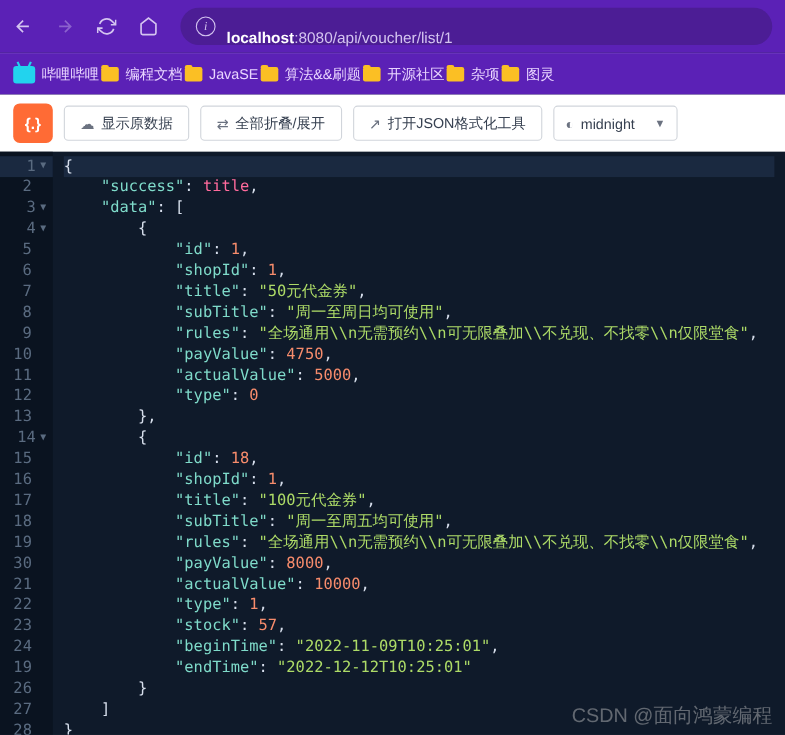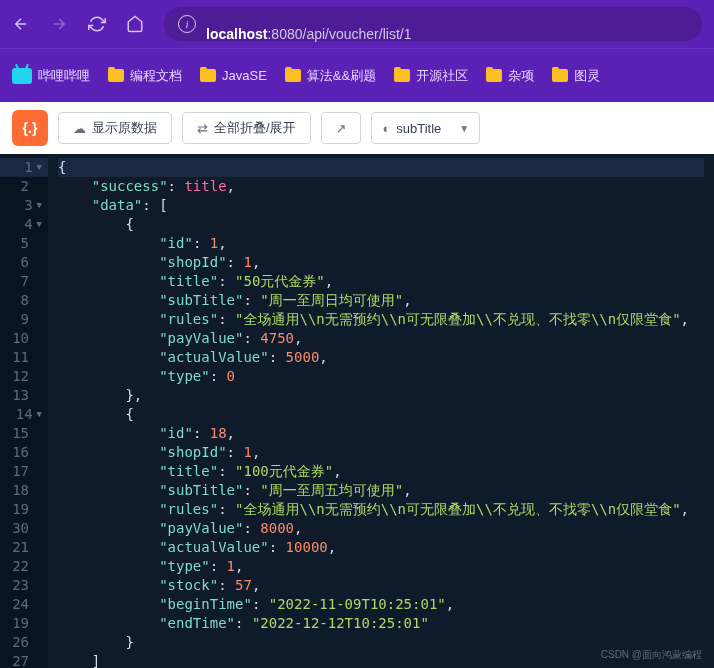--- a/index.html
+++ b/index.html
@@ -6,21 +6,21 @@
 body { font-family: "Segoe UI", Arial, sans-serif; background: #1e2a3a; width: 714px; height: 668px; overflow: hidden; position: relative; }
 
 .browser-bar { background: #5b21b6; height: 48px; display: flex; align-items: center; padding: 0 12px; gap: 20px; }
 .nav-btn { color: #d4c4f0; font-size: 18px; cursor: pointer; display: flex; align-items: center; }
 .address-bar { flex: 1; background: #4c1d95; border-radius: 18px; height: 34px; display: flex; align-items: center; padding: 0 14px; gap: 10px; }
 .info-icon { width: 18px; height: 18px; border: 1.5px solid #d4c4f0; border-radius: 50%; display: flex; align-items: center; justify-content: center; color: #d4c4f0; font-size: 11px; font-style: italic; font-family: serif; }
 .url { color: #fff; font-size: 14px; margin-top: 20px; }
 .url .host { font-weight: 600; }
 .url .path { color: #d4c4f0; }
 
-.bookmarks { background: #5b21b6; height: 54px; display: flex; align-items: center; padding: 0 12px; gap: 18px; border-top: 1px solid rgba(255,255,255,0.08); overflow: hidden; }
+.bookmarks { background: #5b21b6; height: 38px; display: flex; align-items: center; padding: 0 12px; gap: 2px; border-top: 1px solid rgba(255,255,255,0.08); overflow: hidden; }
 .bookmark { display: flex; align-items: center; gap: 6px; color: #e9d5ff; font-size: 13px; white-space: nowrap; cursor: pointer; }
 .folder-icon { width: 16px; height: 13px; background: #fbbf24; border-radius: 2px; position: relative; }
 .folder-icon::before { content: ""; position: absolute; top: -2px; left: 0; width: 7px; height: 3px; background: #fbbf24; border-radius: 2px 2px 0 0; }
 .bili-icon { width: 20px; height: 16px; background: #22d3ee; border-radius: 3px; position: relative; }
 .bili-icon::before, .bili-icon::after { content: ""; position: absolute; top: -4px; width: 2px; height: 5px; background: #22d3ee; }
 .bili-icon::before { left: 4px; transform: rotate(-25deg); }
 .bili-icon::after { right: 4px; transform: rotate(25deg); }
 
 .toolbar { background: #fff; height: 52px; display: flex; align-items: center; padding: 0 12px; gap: 10px; }
 .logo-badge { width: 36px; height: 36px; background: #ff6b35; border-radius: 6px; display: flex; align-items: center; justify-content: center; color: #fff; font-size: 14px; font-weight: bold; }
@@ -35,21 +35,21 @@
 .fold { color: #5a6b80; font-size: 9px; cursor: pointer; }
 .code { flex: 1; padding: 4px 10px; color: #d4d4d4; overflow: hidden; }
 .code-line { height: 19px; white-space: pre; }
 .k { color: #7fdbca; }
 .s { color: #addb67; }
 .n { color: #f78c6c; }
 .b { color: #ff6b9d; }
 .p { color: #d6deeb; }
 .active-line { background: #1a2940; }
 
-.watermark { position: absolute; bottom: 6px; right: 12px; color: rgba(200,200,200,0.45); font-size: 10px; font-family: sans-serif; }
+.watermark { position: absolute; bottom: 6px; right: 12px; color: rgba(200,200,200,0.45); font-size: 18px; font-family: sans-serif; }
 </style>
 </head>
 <body>
 
 <div class="browser-bar">
   <span class="nav-btn">
       <svg width="18" height="18" viewBox="0 0 24 24" fill="none" stroke="currentColor" stroke-width="2">
         <path d="M19 12H5M12 19l-7-7 7-7"></path>
       </svg>
     </span>
@@ -111,24 +111,25 @@
   <button class="tool-btn">
       <span class="tool-icon">☁</span>
       <span>显示原数据</span>
     </button>
   <button class="tool-btn">
       <span class="tool-icon">⇄</span>
       <span>全部折叠/展开</span>
     </button>
   <button class="tool-btn">
       <span class="tool-icon">↗</span>
+      <span>打开JSON格式化工具</span>
     </button>
   <div class="theme-select">
       <span class="tool-icon">◐</span>
-      <span>subTitle</span>
+      <span>midnight</span>
       <span class="caret">▼</span>
     </div>
 </div>
 
 <div class="editor">
   <div class="gutter" id="gutter">
       <div class="gutter-line active-line">
         <span>1</span>
         <span class="fold">▼</span>
       </div>

